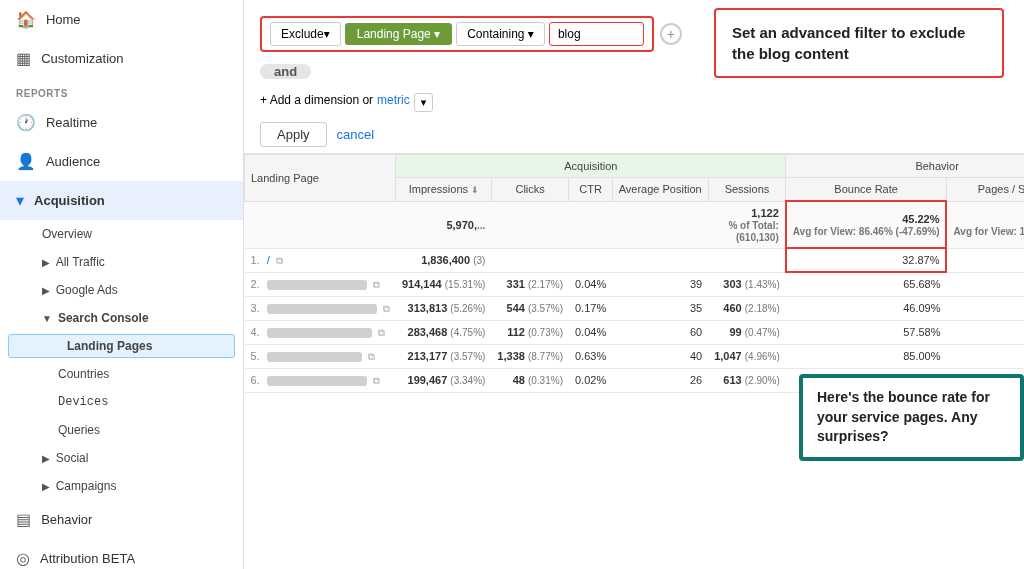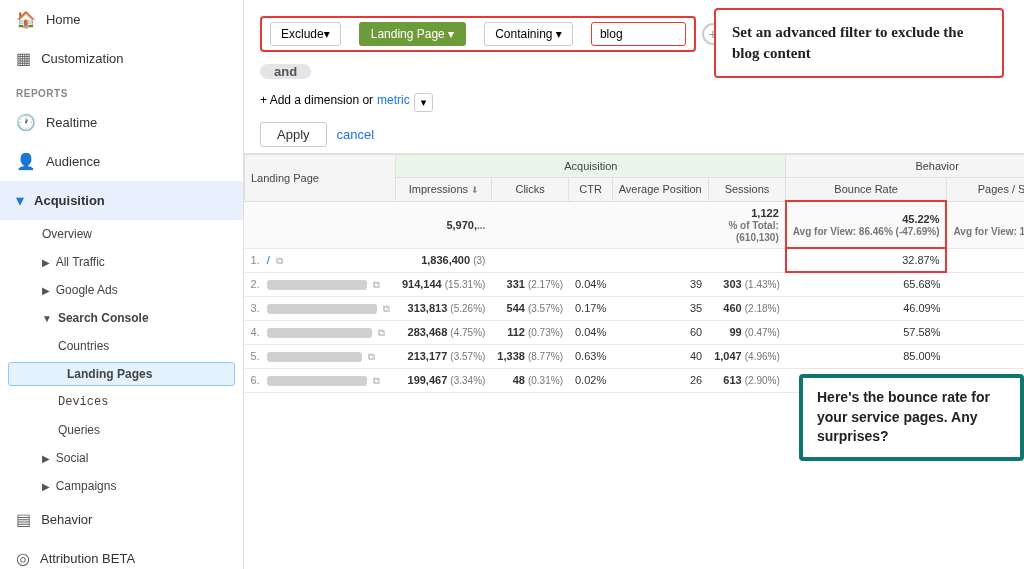--- a/index.html
+++ b/index.html
@@ -185,21 +185,20 @@
       background: #fff;
       border: 2px solid #e53935;
       border-radius: 4px;
       padding: 12px 16px;
       font-size: 15px;
       font-weight: bold;
       color: #222;
       max-width: 290px;
       line-height: 1.4;
       z-index: 10;
-      font-family: Liberation Serif, serif;
     }
 
     
     .table-area {
       flex: 1;
       overflow-y: auto;
       overflow-x: auto;
     }
     table {
       width: 100%;
@@ -284,25 +283,25 @@
     <span>All Traffic</span>
   </div>
   <div class="sidebar-sub">
     <span class="chevron">▶</span>
     <span>Google Ads</span>
   </div>
   <div class="sidebar-sub" style="font-weight:bold;">
     <span class="chevron">▼</span>
     <span>Search Console</span>
   </div>
+  <div class="sidebar-sub selected" style="padding-left:58px;font-weight:bold;border:1px solid #90caf9;background:#e3f2fd;margin:2px 8px;border-radius:3px;">
+    <span>Landing Pages</span>
+  </div>
   <div class="sidebar-sub" style="padding-left:58px;">
     <span>Countries</span>
-  </div>
-  <div class="sidebar-sub selected" style="padding-left:58px;font-weight:bold;border:1px solid #90caf9;background:#e3f2fd;margin:2px 8px;border-radius:3px;">
-    <span>Landing Pages</span>
   </div>
   <div class="sidebar-sub" style="padding-left:58px;font-family:Liberation Mono, monospace;">
     <span>Devices</span>
   </div>
   <div class="sidebar-sub" style="padding-left:58px;">
     <span>Queries</span>
   </div>
   <div class="sidebar-sub">
     <span class="chevron">▶</span>
     <span>Social</span>
@@ -321,21 +320,21 @@
   </div>
 </div>
 
 <div class="main">
 
   <div class="filter-bar">
 
     <div class="tooltip-box">Set an advanced filter to exclude the blog content</div>
 
     <div class="filter-row">
-      <div style="border:2px solid #e53935;border-radius:4px;padding:4px 8px;display:flex;gap:18px;">
+      <div style="border:2px solid #e53935;border-radius:4px;padding:4px 8px;display:flex;align-items:center;gap:4px;">
         <button class="btn-exclude">Exclude▾</button>
         <button class="btn-landing-page">Landing Page ▾</button>
         <button class="btn-containing">Containing ▾</button>
         <input class="filter-text-input" value="blog" style="">
       </div>
       <div class="filter-circle">+</div>
     </div>
 
     <div style="padding:4px 0 4px 0;">
       <span class="and-label">and</span>

